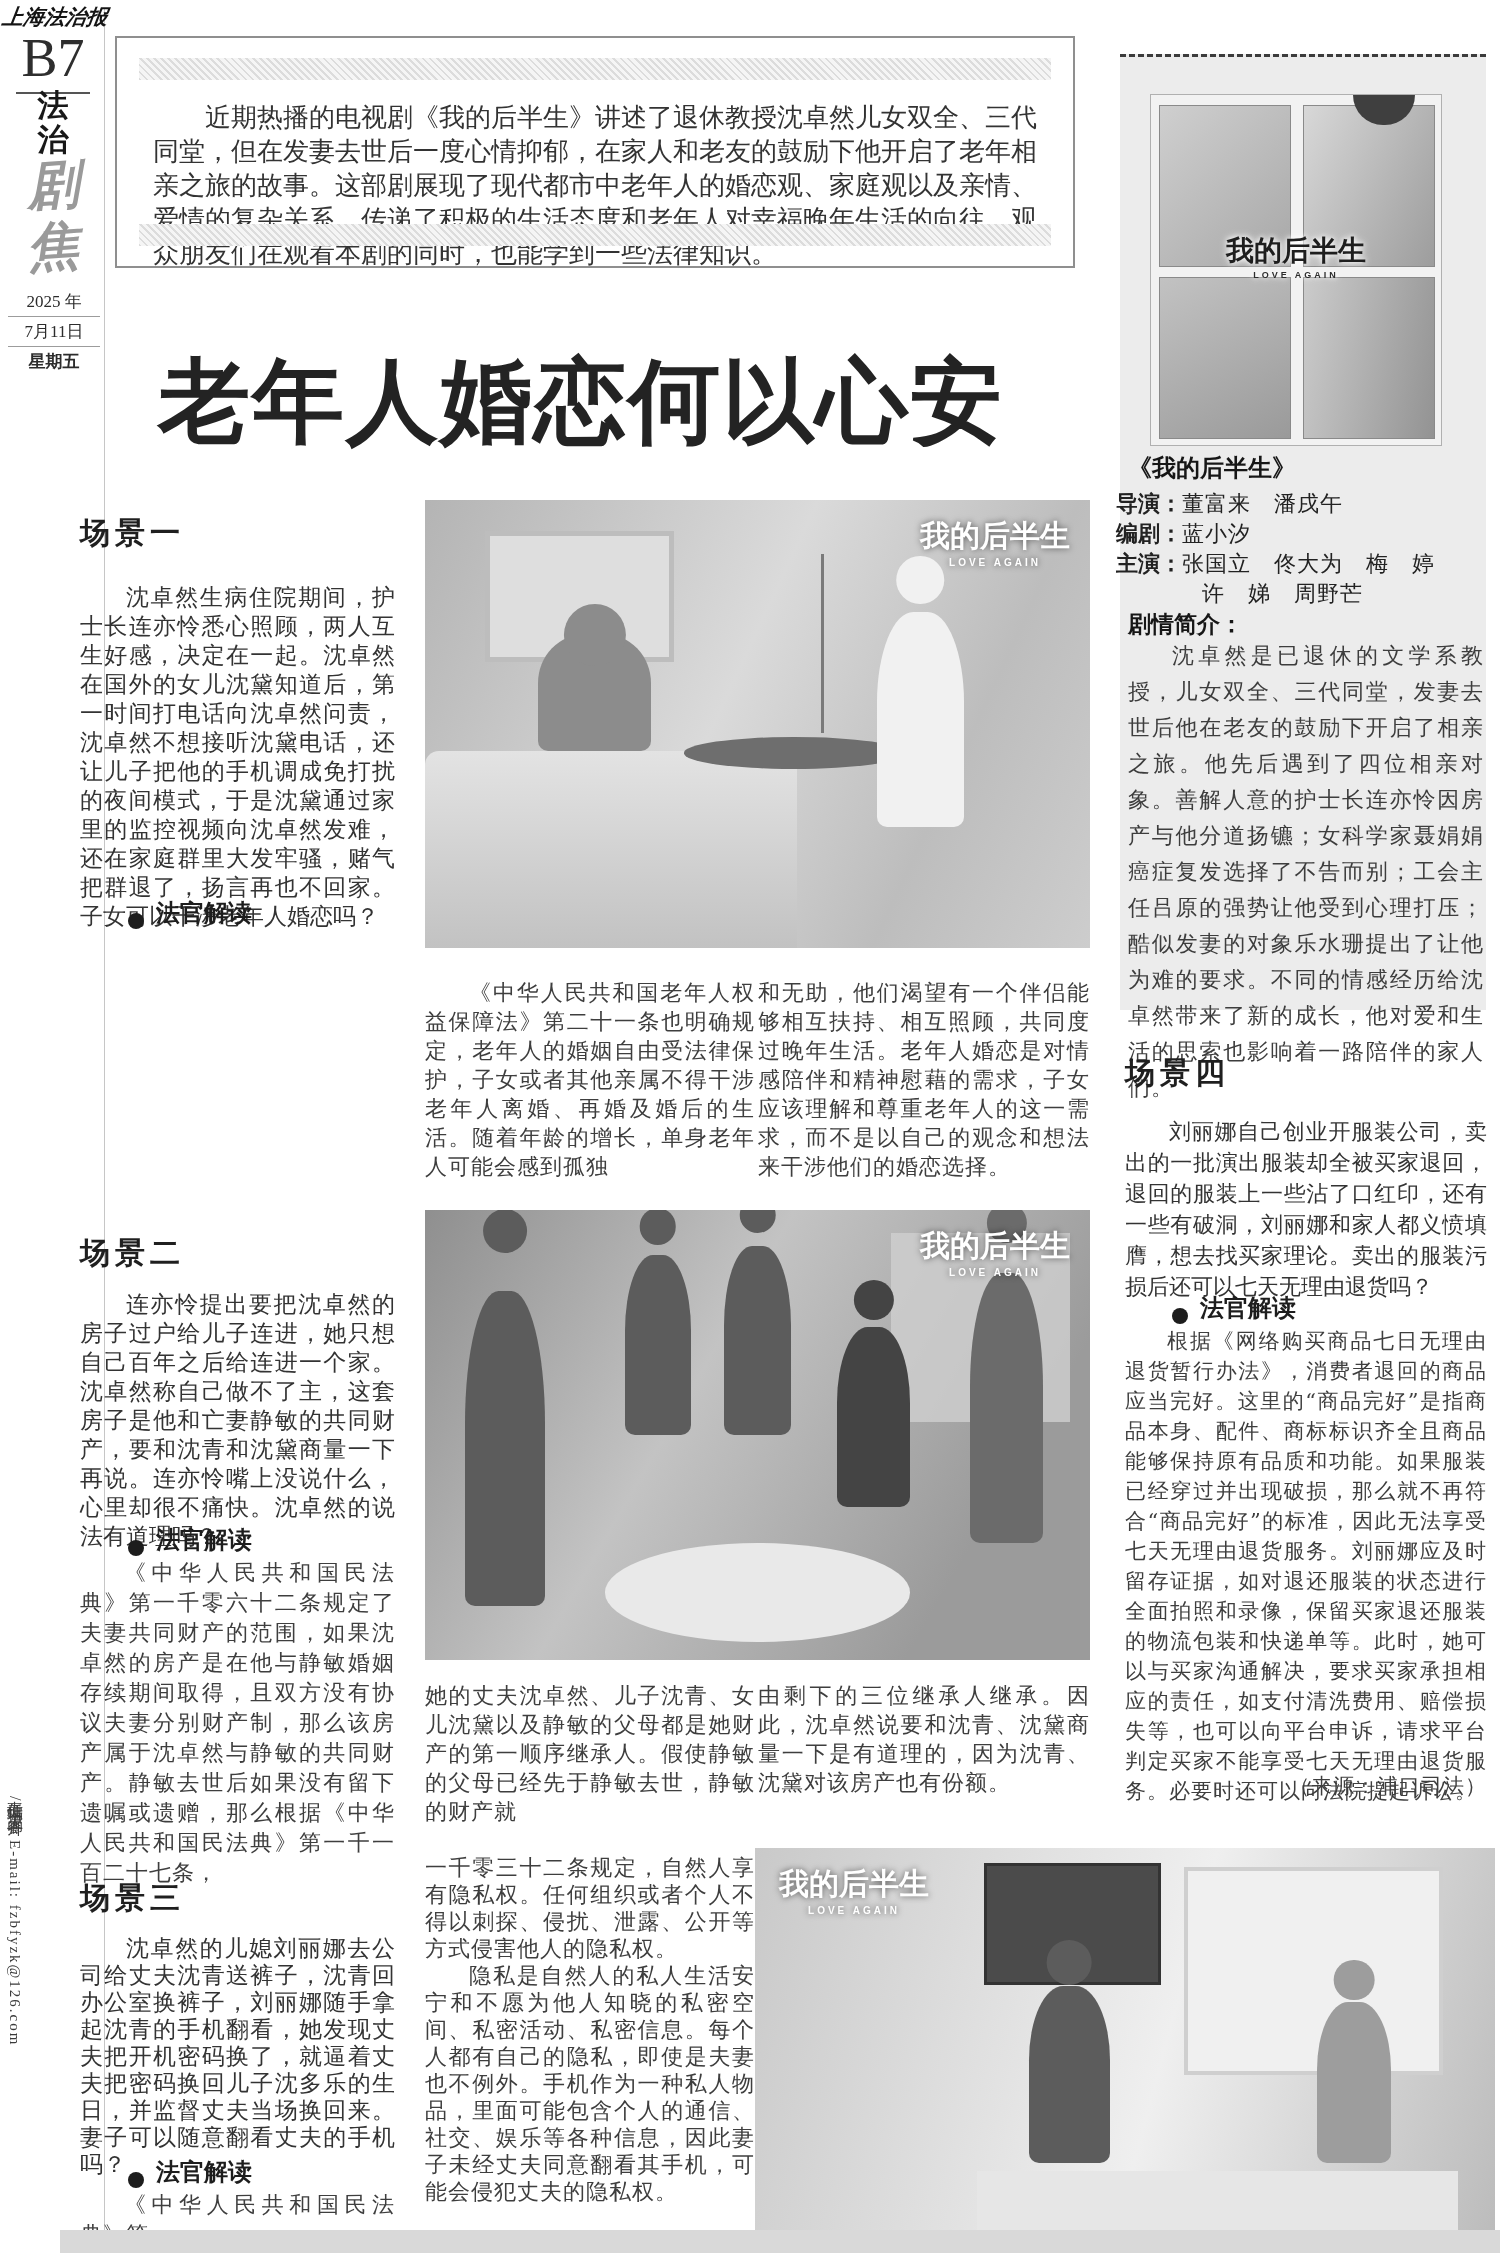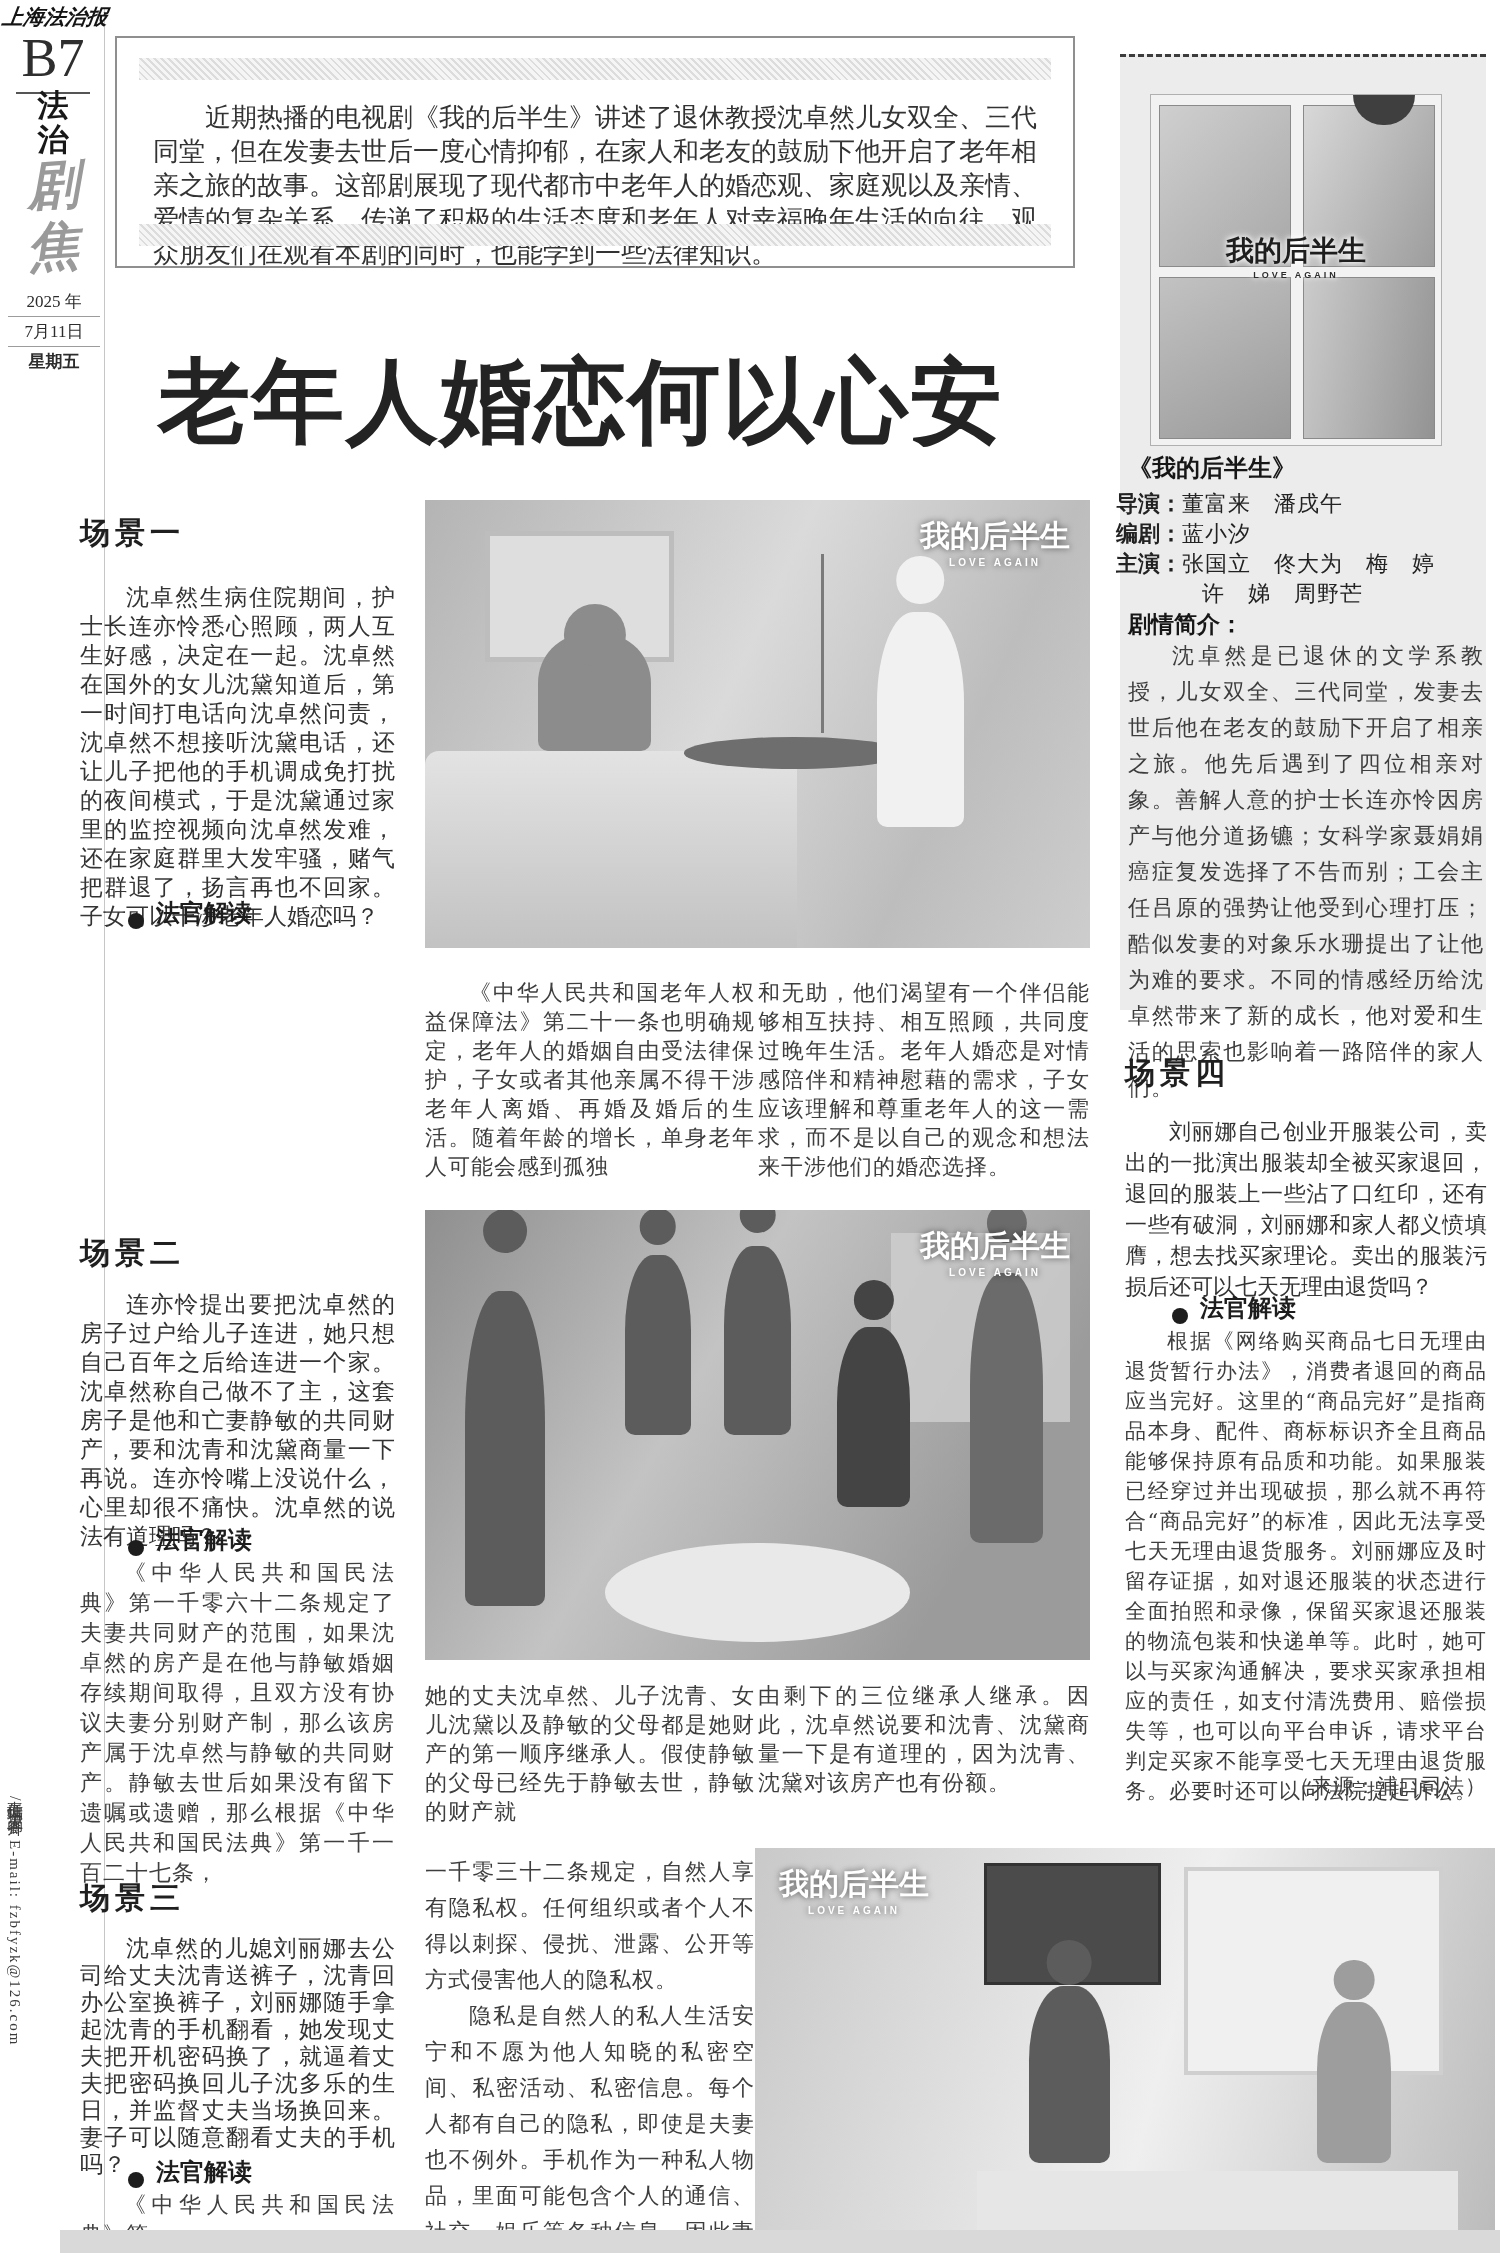--- a/index.html
+++ b/index.html
@@ -55,21 +55,21 @@
 
   #s2-h{left:80px;top:1233px;} #s2-body{left:80px;top:1290px;width:315px;}
   #s2-judge-row{left:128px;top:1524px;} #s2-judge{left:80px;top:1558px;width:315px;}
   #s2-cont1{left:425px;top:1681px;width:330px;line-height:29px;}
   #s2-cont2{left:758px;top:1681px;width:332px;line-height:29px;}
 
   #s3-h{left:80px;top:1878px;} #s3-body{left:80px;top:1935px;width:315px;line-height:27px;}
   #s3-judge-row{left:128px;top:2156px;} #s3-judge-start{left:80px;top:2190px;width:315px;}
   #s3-cont{left:425px;top:1854px;width:330px;}
   #s3-cont p{margin:0;text-align:justify;font-family:"DejaVu Serif",serif;font-size:22px;
-             line-height:36px;color:#3e3e3e;letter-spacing:1px;}
+             line-height:27px;color:#3e3e3e;letter-spacing:1px;}
 
   #s4-h{left:1125px;top:1053px;} #s4-body{left:1125px;top:1116px;width:362px;font-size:22px;line-height:31px;}
   #s4-judge-row{left:1172px;top:1292px;} #s4-judge{left:1125px;top:1326px;width:362px;font-size:21px;line-height:30px;}
   #s4-source{left:1125px;top:1772px;width:362px;text-align:right;font-family:"DejaVu Serif",serif;
              font-size:21px;color:#3e3e3e;letter-spacing:1px;}
 
   
   #sidebar-panel{left:1120px;top:54px;width:366px;height:956px;background:#ececec;border-top:3px dashed #3c3c3c;box-sizing:border-box;}
   #poster{left:1150px;top:94px;width:292px;height:352px;background:#f2f2f2;border:1px solid #b0b0b0;box-sizing:border-box;}
   .pcell{position:absolute;border:1px solid #8a8a8a;}

